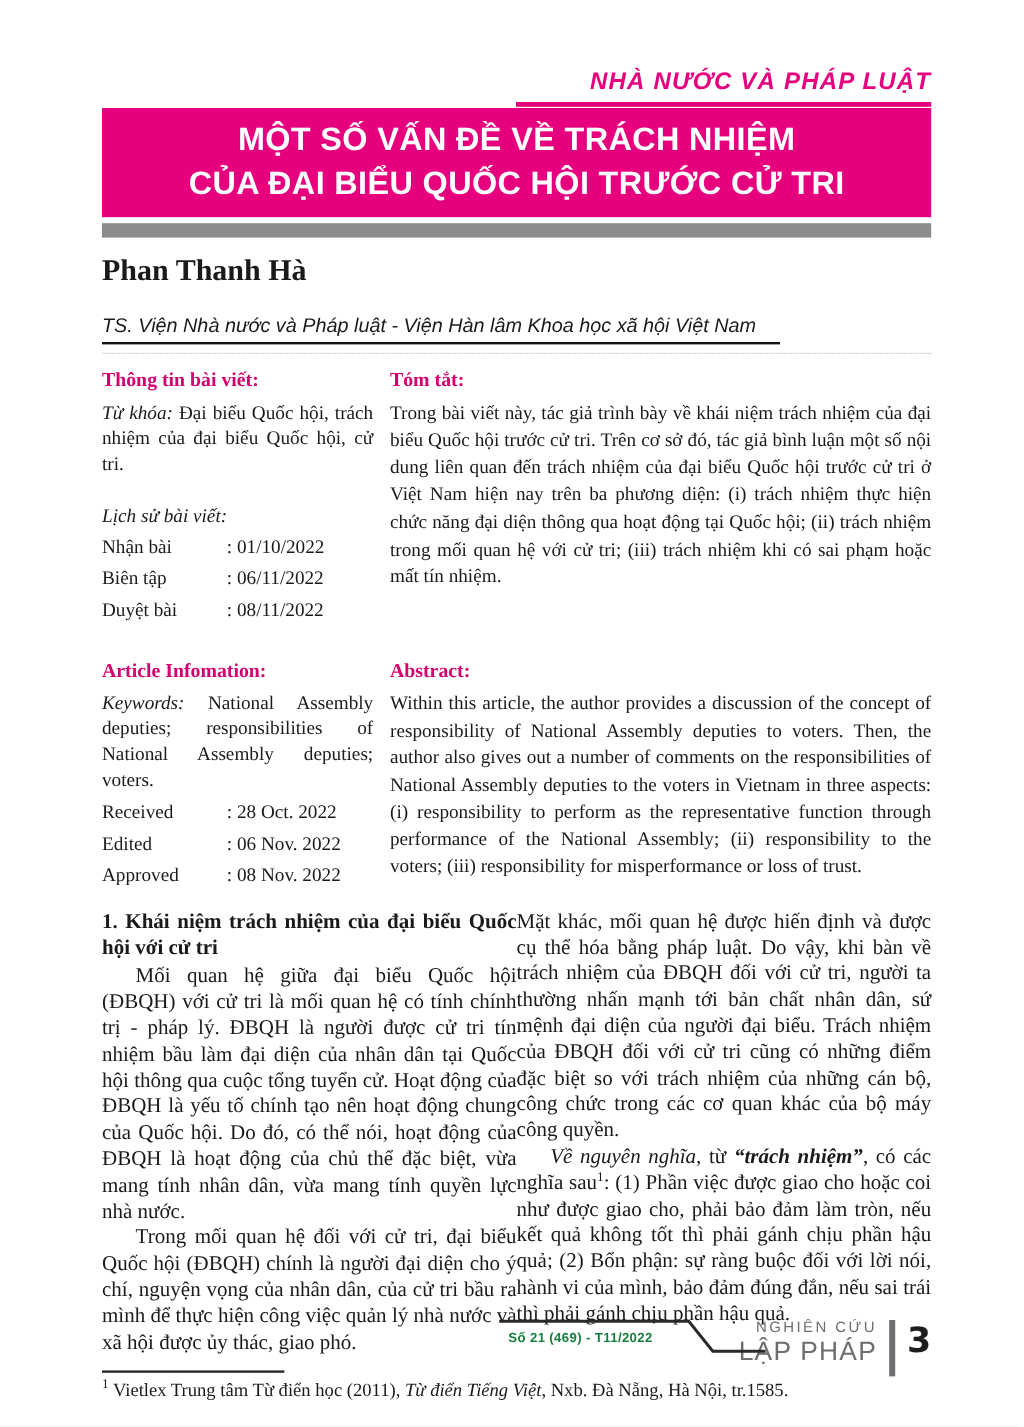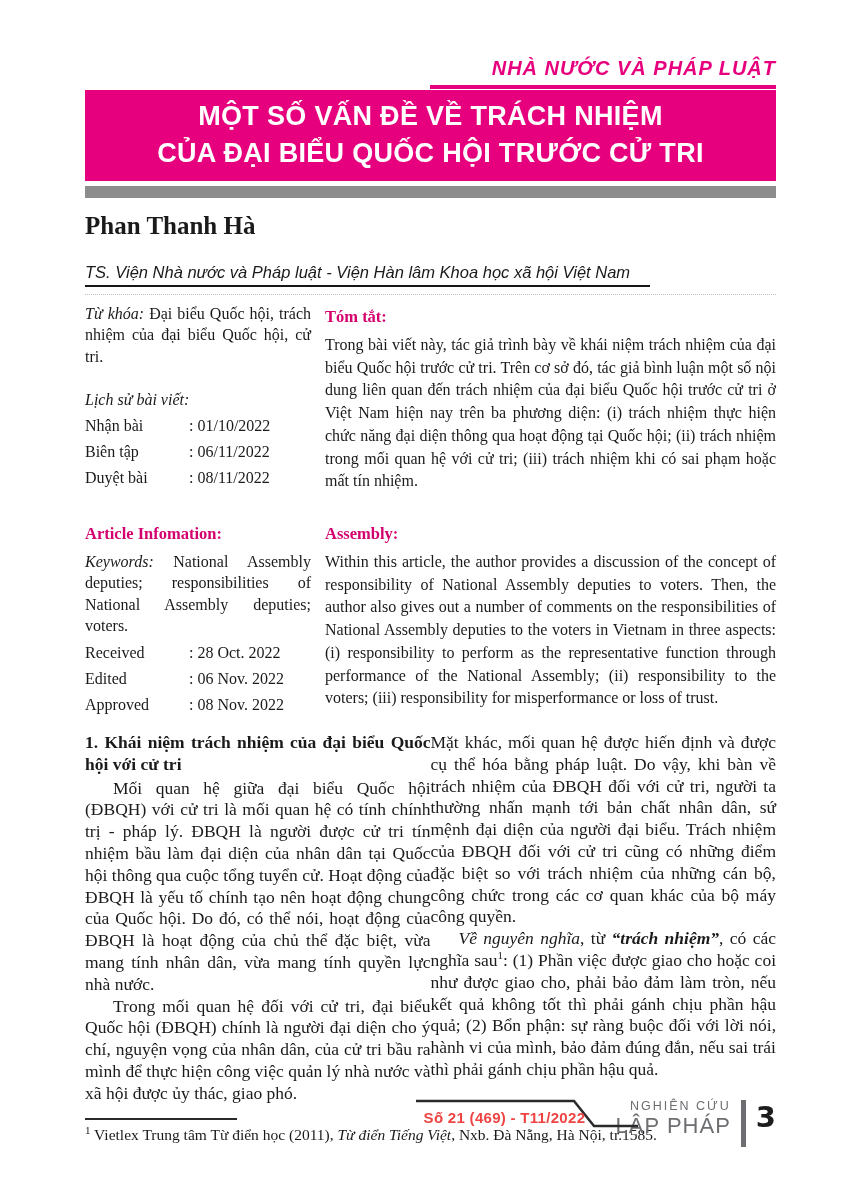--- a/index.html
+++ b/index.html
@@ -64,22 +64,22 @@
   .footnote { margin-top:13px; }
   .fn-rule { width:152px; border-top:2px solid #2a2a2a; }
   .footnote p { margin:6px 0 0; font-size:15.5px; }
 
   
   .footer { position:absolute; right:77px; bottom:42px; display:flex; align-items:flex-start; }
   .issue-wrap { position:relative; width:196px; height:40px; margin-right:6px; }
   .issue-wrap svg { position:absolute; top:0; left:0; overflow:visible; }
   .issue {
     position:absolute; top:10px; left:10px;
-    font-family:"Liberation Sans", sans-serif; font-weight:bold; font-size:15px;
-    color:#ef4444; letter-spacing:0.3px;
+    font-family:"Liberation Sans", sans-serif; font-weight:bold; font-size:11px;
+    color:#15803d; letter-spacing:0.3px;
   }
   .logo {
     text-align:right; color:#6D6E71; margin-top:1px;
     font-family:"Liberation Sans", sans-serif; font-weight:normal; line-height:1;
   }
   .logo1 { font-size:12.5px; letter-spacing:2px; }
   .logo2 { font-size:22px; letter-spacing:1px; margin-top:2px; }
   .vbar { width:5px; height:47px; background:#6D6E71; margin:1px 10px 0 10px; }
   .pagenum {
     font-family:"DejaVu Sans", sans-serif; font-weight:bold; font-size:29px;
@@ -100,20 +100,21 @@
       <div>CỦA ĐẠI BIỂU QUỐC HỘI TRƯỚC CỬ TRI</div>
     </div>
     <div class="gray-bar"></div>
 
     <div class="author">Phan Thanh Hà</div><br>
     <span class="affiliation">TS. Viện Nhà nước và Pháp luật - Viện Hàn lâm Khoa học xã hội Việt Nam</span>
     <div class="dotted-sep"></div>
 
     <div class="info-grid">
       <div>
+        <div class="sec-head">Thông tin bài viết:</div>
         <p class="just"><span class="it">Từ khóa:</span> <span>Đại biểu Quốc hội, trách nhiệm của đại biểu Quốc hội, cử tri.</span></p>
         <div class="hist">Lịch sử bài viết:</div>
         <div class="info-row">
           <span class="lbl">Nhận bài</span>
           <span>: 01/10/2022</span>
         </div>
         <div class="info-row">
           <span class="lbl">Biên tập</span>
           <span>: 06/11/2022</span>
         </div>
@@ -139,21 +140,21 @@
         <div class="info-row">
           <span class="lbl">Edited</span>
           <span>: 06 Nov. 2022</span>
         </div>
         <div class="info-row">
           <span class="lbl">Approved</span>
           <span>: 08 Nov. 2022</span>
         </div>
       </div>
       <div>
-        <div class="sec-head">Assembly:</div>
+        <div class="sec-head">Abstract:</div>
         <p class="just abstract-text">Within this article, the author provides a discussion of the concept of responsibility of National Assembly deputies to voters. Then, the author also gives out a number of comments on the responsibilities of National Assembly deputies to the voters in Vietnam in three aspects: (i) responsibility to perform as the representative function through performance of the National Assembly; (ii) responsibility to the voters; (iii) responsibility for misperformance or loss of trust.</p>
       </div>
     </div>
 
     <div class="body-grid">
       <div>
         <div class="body-head">1. Khái niệm trách nhiệm của đại biểu Quốc hội với cử tri</div>
         <p class="ind">Mối quan hệ giữa đại biểu Quốc hội (ĐBQH) với cử tri là mối quan hệ có tính chính trị - pháp lý. ĐBQH là người được cử tri tín nhiệm bầu làm đại diện của nhân dân tại Quốc hội thông qua cuộc tổng tuyển cử. Hoạt động của ĐBQH là yếu tố chính tạo nên hoạt động chung của Quốc hội. Do đó, có thể nói, hoạt động của ĐBQH là hoạt động của chủ thể đặc biệt, vừa mang tính nhân dân, vừa mang tính quyền lực nhà nước.</p>
         <p class="ind">Trong mối quan hệ đối với cử tri, đại biểu Quốc hội (ĐBQH) chính là người đại diện cho ý chí, nguyện vọng của nhân dân, của cử tri bầu ra mình để thực hiện công việc quản lý nhà nước và xã hội được ủy thác, giao phó.</p>
       </div>

